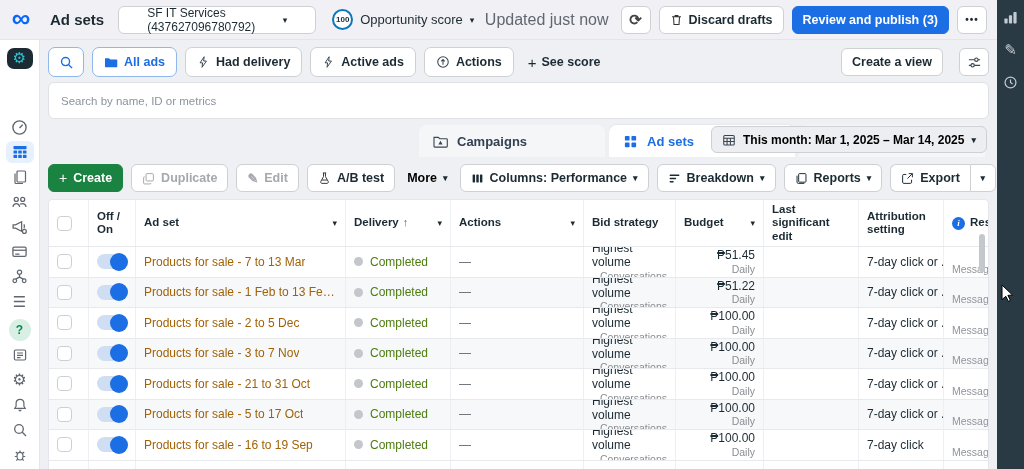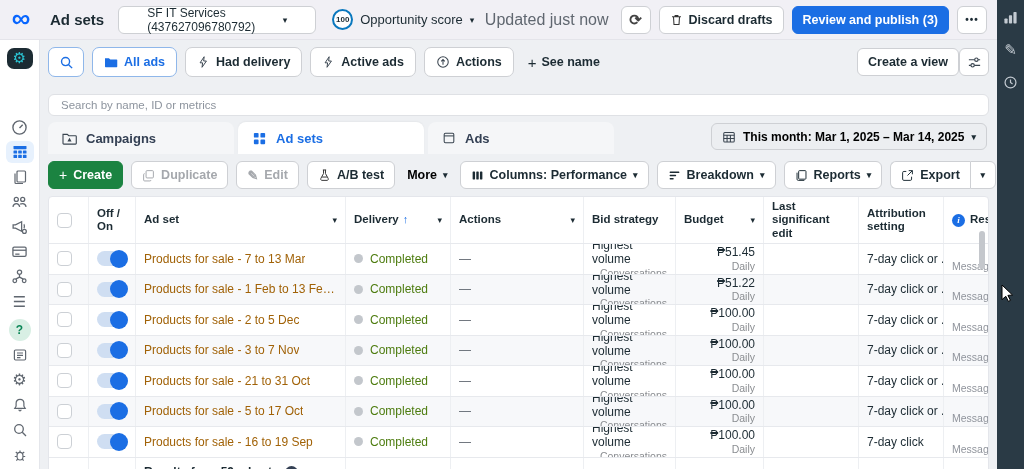--- a/index.html
+++ b/index.html
@@ -49,29 +49,29 @@
   
   .content { position:absolute; left:40px; top:40px; right:27px; bottom:0; background:#eef0f3; padding:6px 8px 0 8px; }
 
   .filter-row { display:flex; align-items:center; gap:8px; height:32px; }
   .chip { display:inline-flex; align-items:center; gap:6px; background:#fff; border:1px solid #ced0d4; border-radius:7px;
           height:30px; padding:0 11px; font-size:12.5px; font-weight:600; color:#1c2b33; cursor:pointer; }
   .chip.search-chip { width:36px; justify-content:center; padding:0; border-color:#8fb7ea; }
   .chip.active-chip { border-color:#8fb7ea; color:#1b6ee4; }
   .see-more { background:none; border:none; font-size:12.5px; font-weight:600; color:#1c2b33; display:inline-flex;
               gap:5px; align-items:center; cursor:pointer; padding:0 6px; }
-  .filter-right { margin-left:auto; display:flex; gap:0; align-items:center; }
-
-  .searchbar { margin-top:16px; background:#fff; border:1px solid #dfe1e5; border-radius:6px; height:22px;
+  .filter-right { margin-left:auto; display:flex; gap:16px; align-items:center; }
+
+  .searchbar { margin-top:4px; background:#fff; border:1px solid #dfe1e5; border-radius:6px; height:37px;
                display:flex; align-items:center; padding:0 12px; }
   .searchbar input { border:none; outline:none; width:100%; font-size:11.5px; color:#1c2b33; background:transparent;
                font-family:"Liberation Sans",sans-serif; }
   .searchbar input::placeholder { color:#8d949e; }
 
-  .tabs-row { display:flex; align-items:flex-end; margin-top:5px; height:33px; position:relative; }
+  .tabs-row { display:flex; align-items:flex-end; margin-top:5px; height:33px; position:relative;justify-content:flex-end; }
   .tab { width:186px; height:32px; display:flex; align-items:center; gap:9px; padding:0 14px; background:#f5f6f8;
          border-radius:8px 8px 0 0; margin-right:4px; font-size:13px; font-weight:600; color:#344054; cursor:pointer; }
   .tab.active { background:#fff; color:#1b6ee4; box-shadow:0 -1px 2px rgba(0,0,0,0.04); }
   .date-btn { position:absolute; right:2px; top:2px; height:27px; display:flex; align-items:center; gap:7px;
               background:#eceef1; border:1px solid #ced0d4; border-radius:6px; padding:0 10px; font-size:12px;
               font-weight:600; cursor:pointer; }
 
   .toolbar { display:flex; align-items:center; gap:8px; margin-top:6px; height:30px; }
   .btn.green { background:#1b8341; border-color:#1b8341; color:#fff; }
   .btn.disabled { color:#a5a8ad; cursor:default; }
@@ -295,21 +295,21 @@
       </button>
       <button class="chip">
         <svg class="ic" width="14" height="14" viewBox="0 0 16 16" fill="none" stroke="#3a4550" stroke-width="1.2">
             <circle cx="8" cy="8" r="6"></circle>
             <path d="M8 11V5.4M5.9 7.3L8 5.2l2.1 2.1"></path>
           </svg>
         <span>Actions</span>
       </button>
       <button class="see-more">
         <span style="font-size:15px;font-weight:400;">+</span>
-        <span>See name</span>
+        <span>See score</span>
       </button>
       <div class="filter-right">
         <button class="btn">Create a view</button>
         <button class="btn icon-only">
           <svg class="ic" width="15" height="15" viewBox="0 0 16 16" fill="#fff" stroke="#3a4550" stroke-width="1.2">
               <path d="M2 5h12M2 11h12"></path>
               <circle cx="10" cy="5" r="1.8"></circle>
               <circle cx="6" cy="11" r="1.8"></circle>
             </svg>
         </button>

